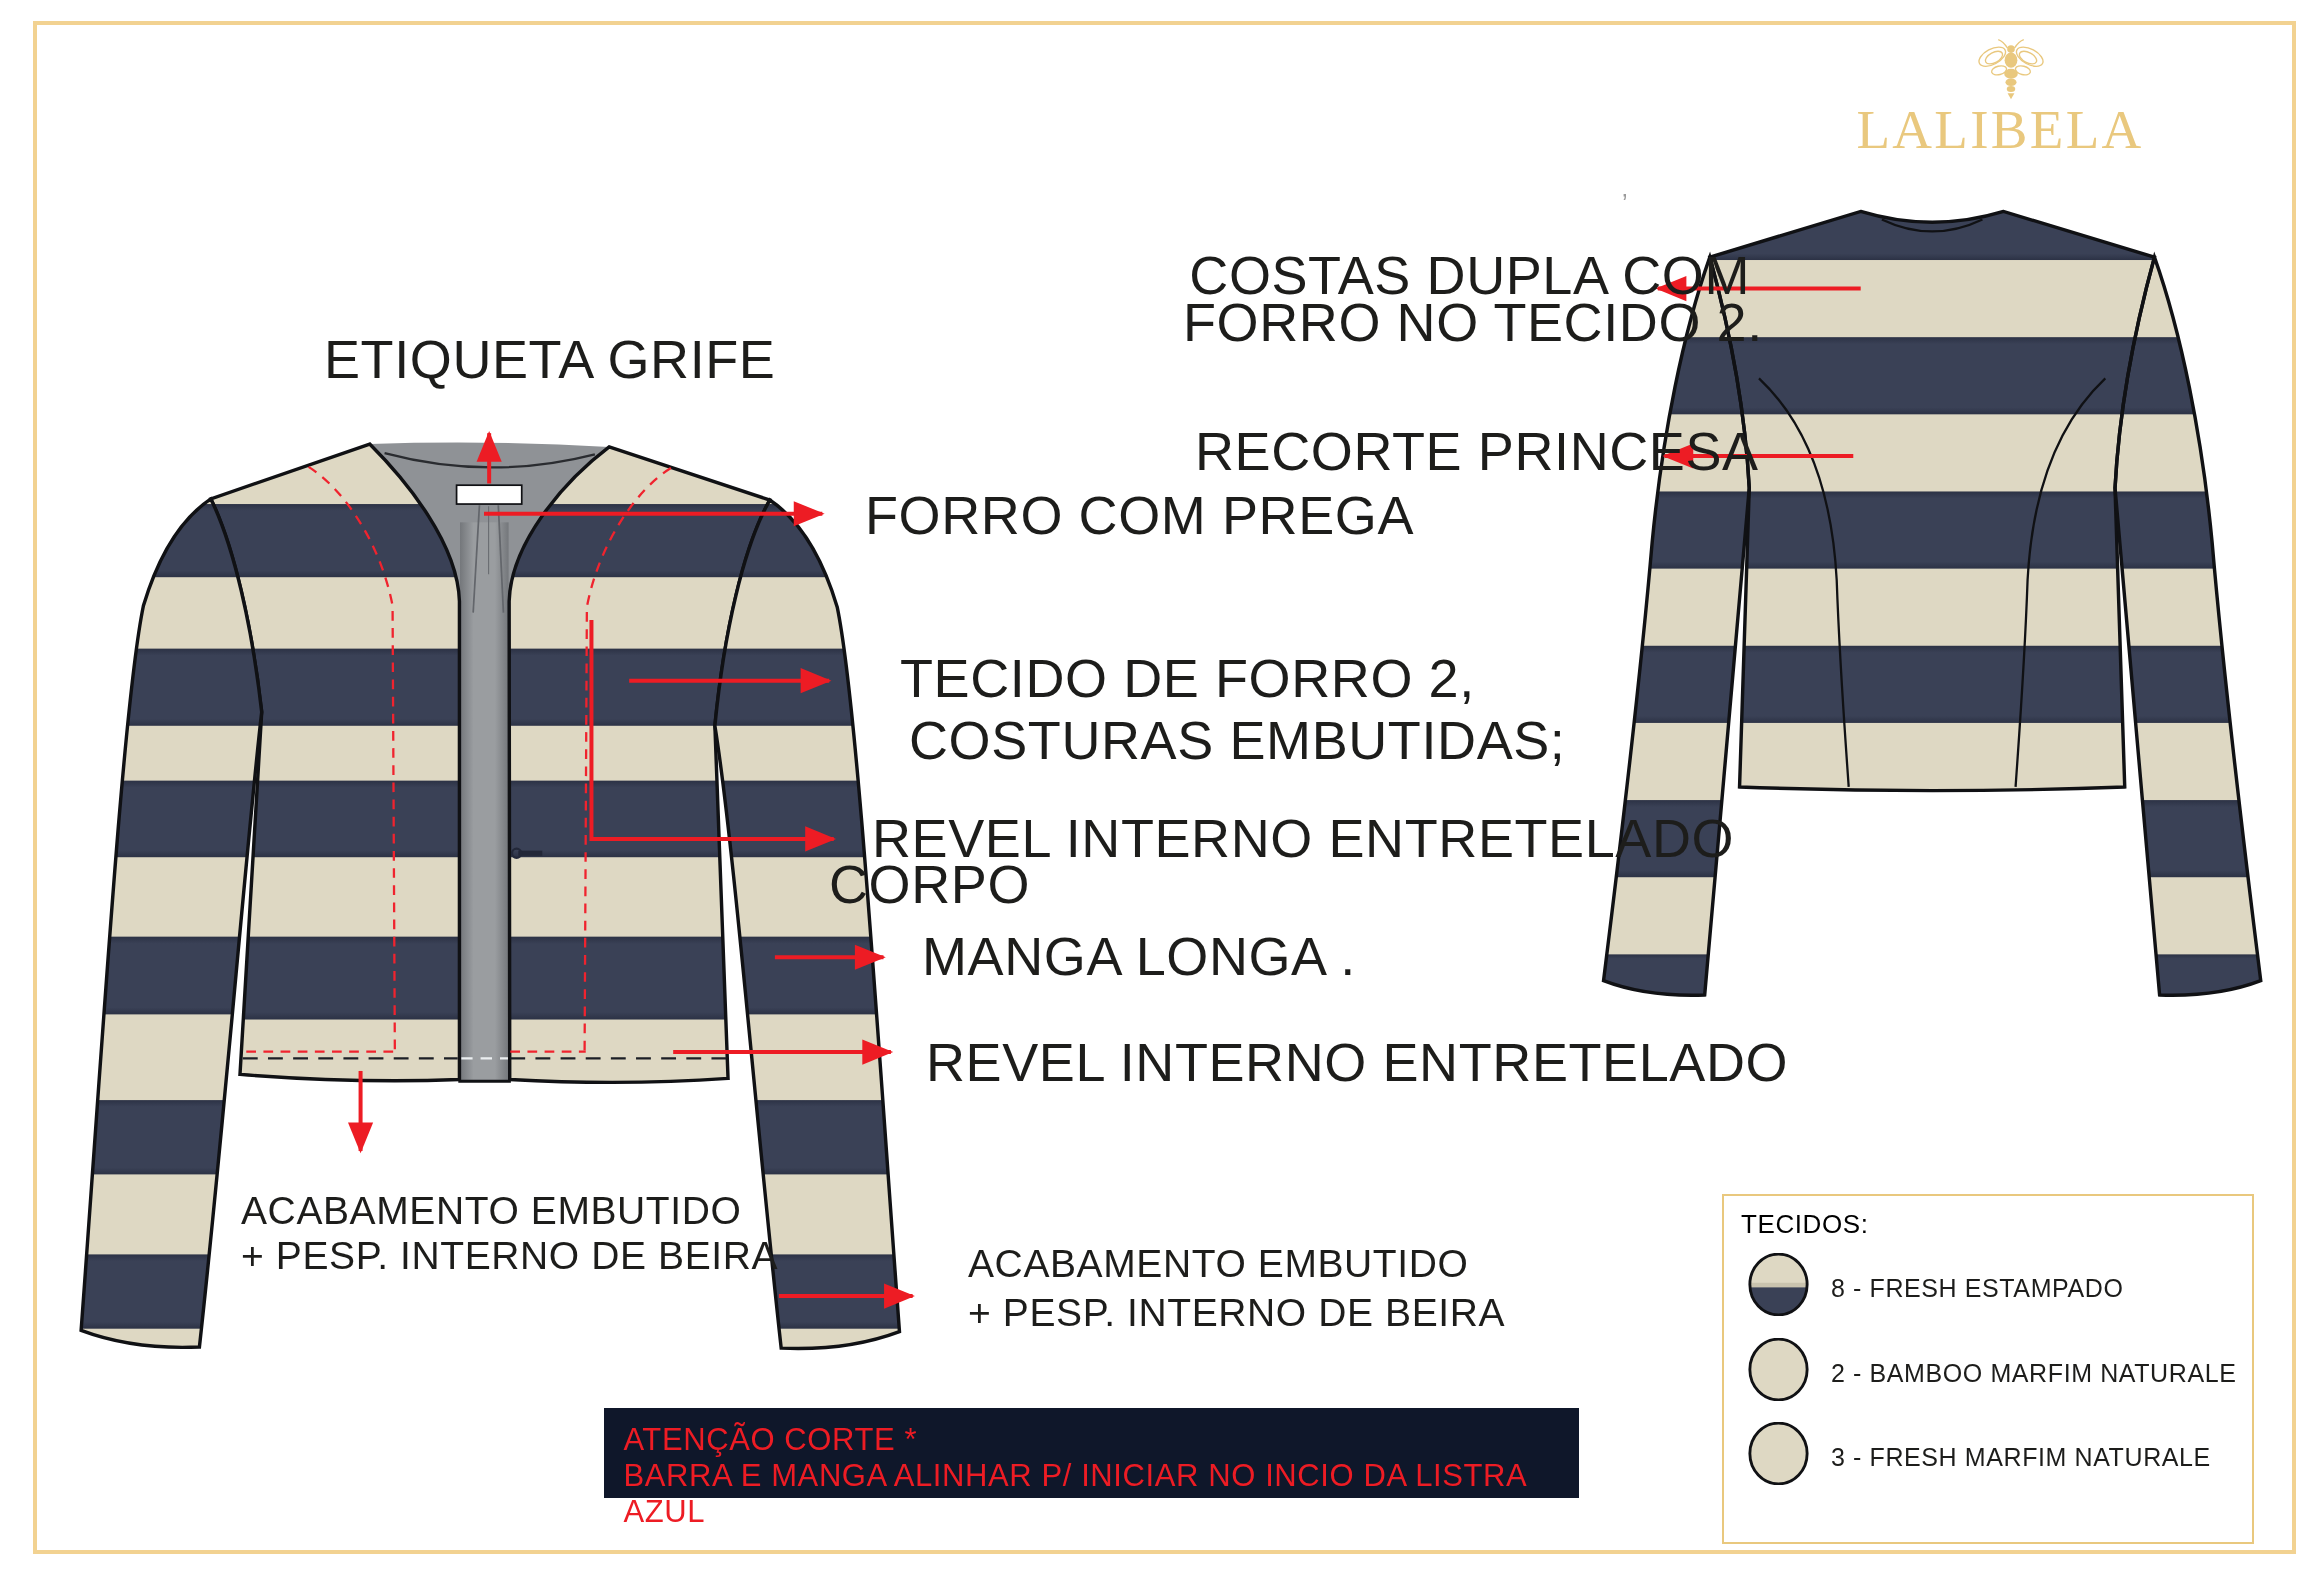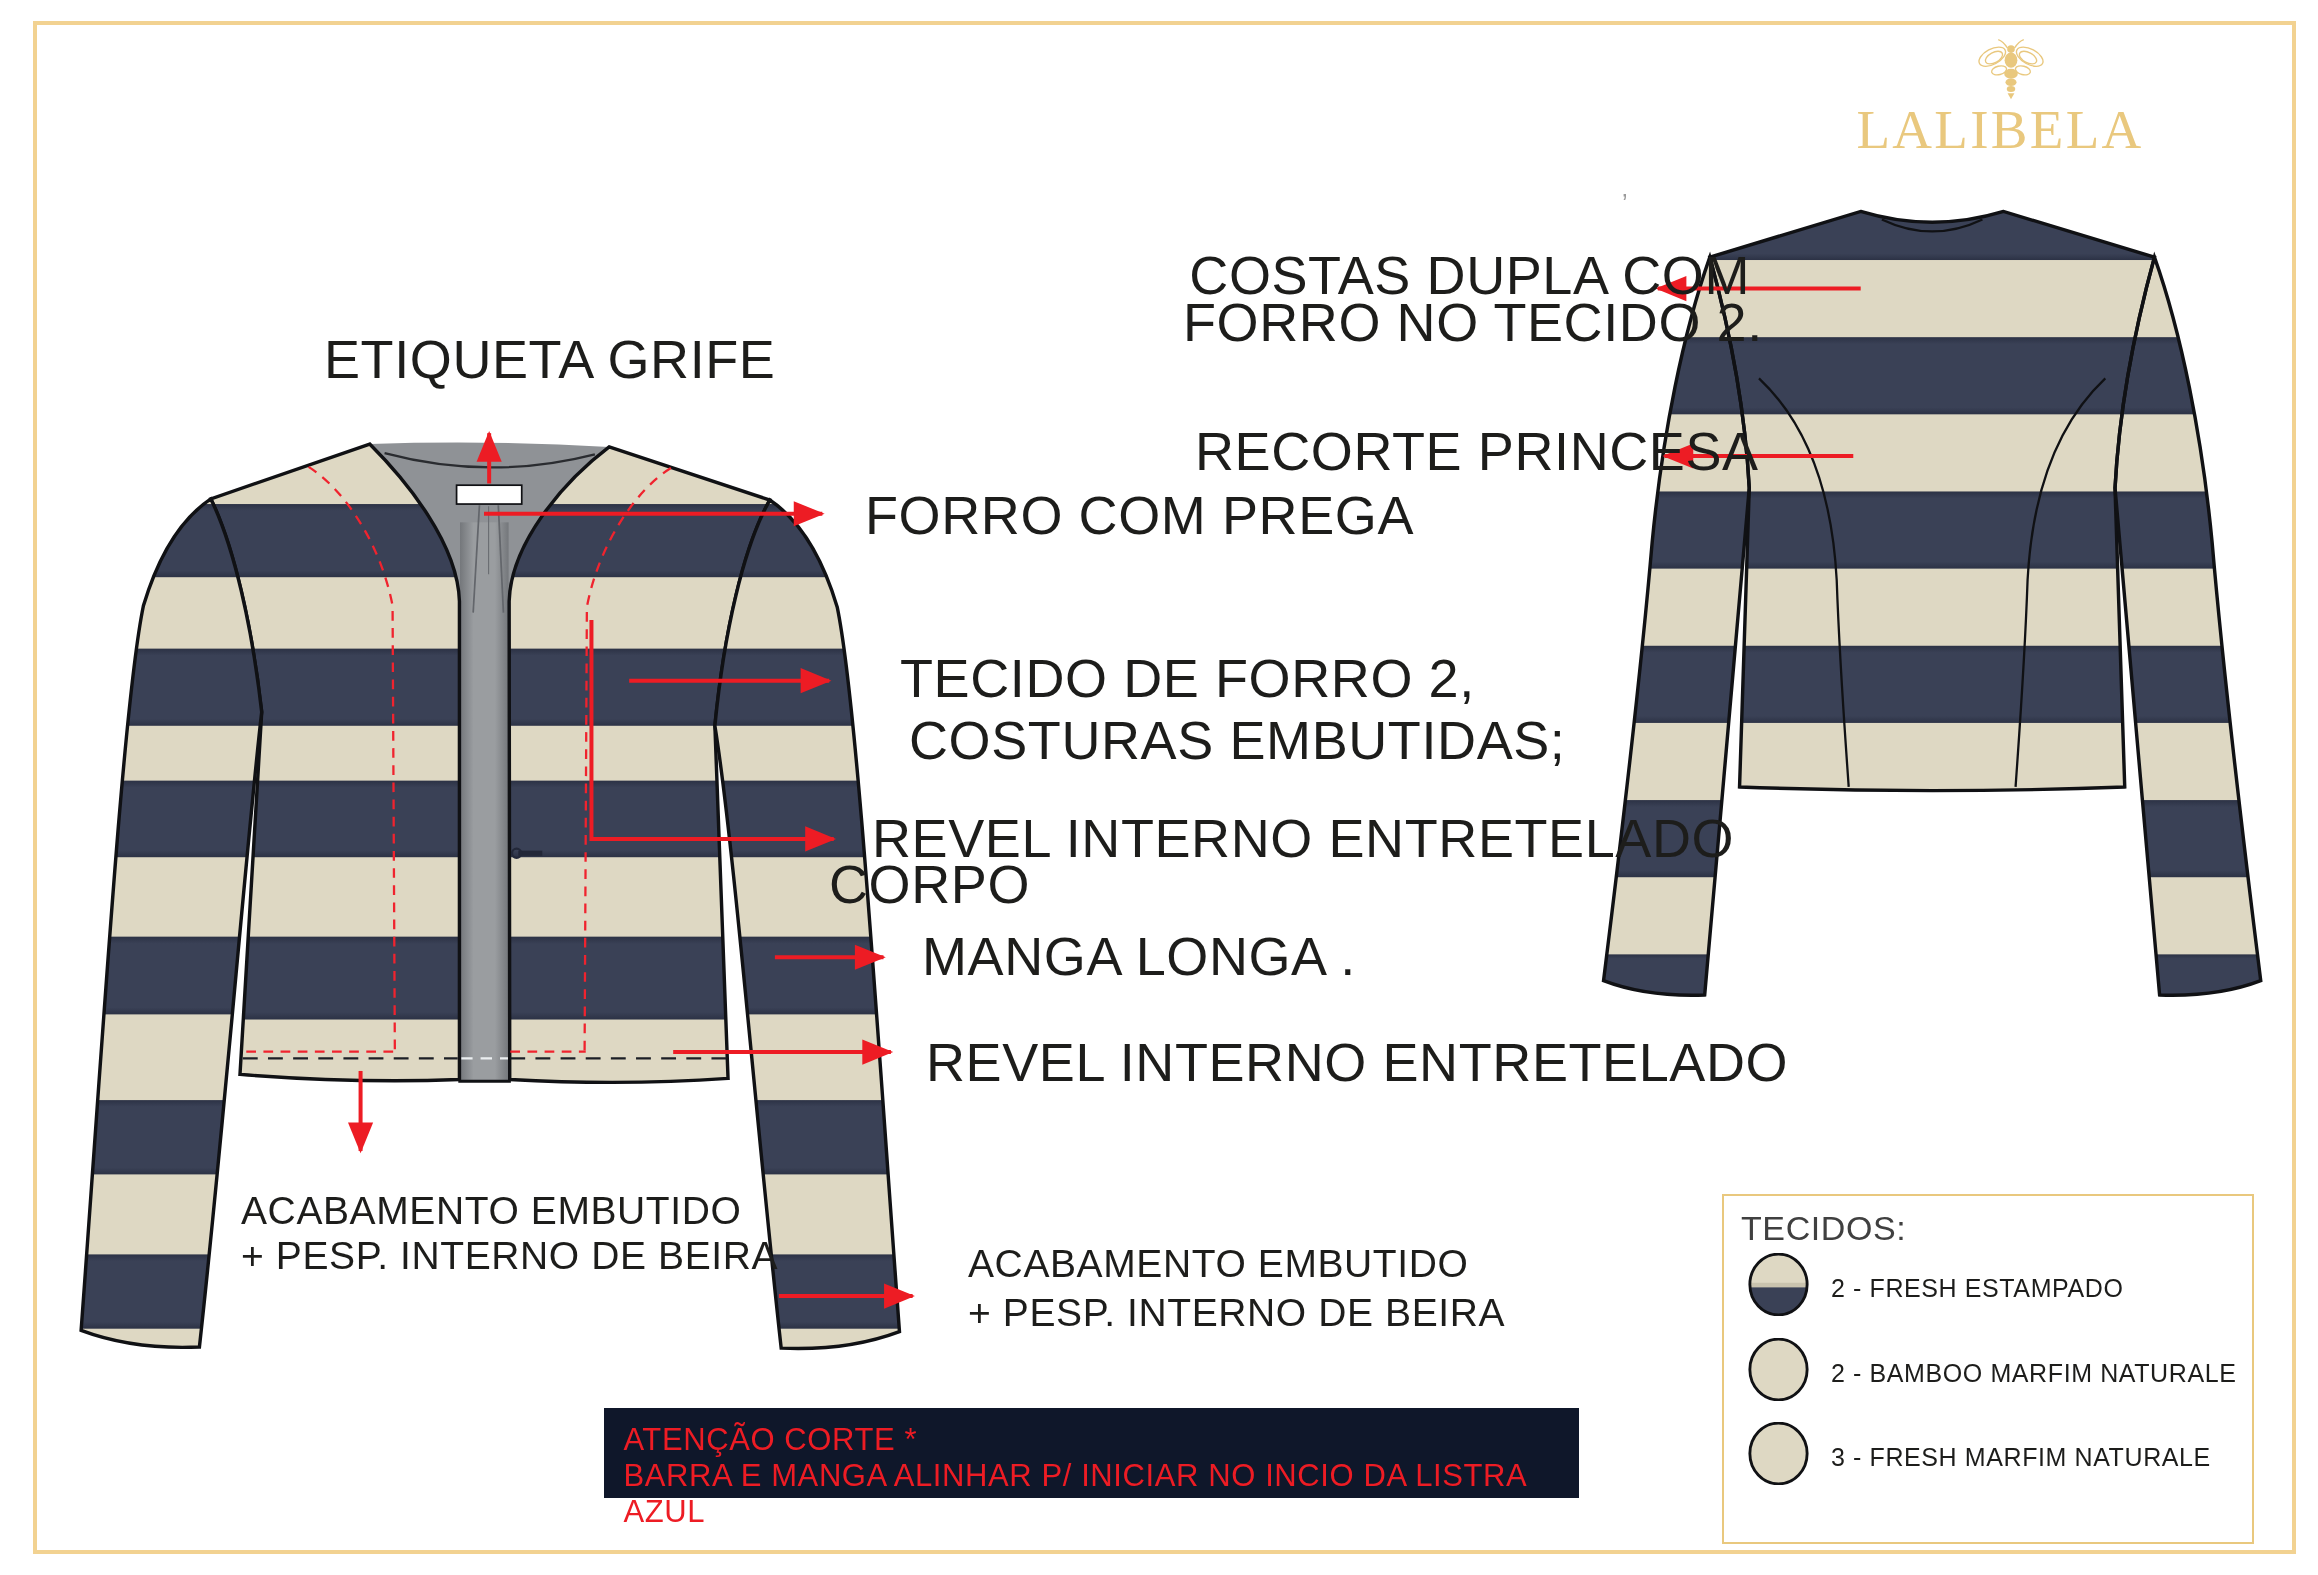--- a/index.html
+++ b/index.html
@@ -6,21 +6,21 @@
   .stage{position:relative;width:2319px;height:1575px;background:#ffffff;overflow:hidden;
          font-family:"Liberation Sans",sans-serif;color:#1d1d1b;}
   .frame{position:absolute;left:33px;top:20.6px;width:2263px;height:1533px;border:4.6px solid #f2d291;box-sizing:border-box;}
   .abs{position:absolute;white-space:nowrap;}
   .note{font-size:54px;line-height:47px;letter-spacing:0.6px;color:#1d1d1b;}
   .note-sm{font-size:39px;line-height:46px;letter-spacing:0.6px;color:#1d1d1b;}
   .logo-text{font-family:"Liberation Serif",serif;font-size:55px;letter-spacing:2.3px;color:#e9c87e;}
   .warnbox{position:absolute;left:604px;top:1408px;width:975px;height:90px;background:#0f172a;}
   .warnline{position:absolute;left:19.4px;font-size:31px;letter-spacing:0.6px;color:#ed1c24;font-weight:500;}
   .legendbox{position:absolute;left:1722px;top:1194px;width:532px;height:350px;border:2.9px solid #e9c87e;box-sizing:border-box;background:#fff;}
-  .legend-title{position:absolute;left:17px;top:12.6px;font-size:34px;color:#404040;letter-spacing:0.6px;}
+  .legend-title{position:absolute;left:17px;top:12.6px;font-size:26px;color:#000000;letter-spacing:0.6px;}
   .legend-row{position:absolute;left:0;width:100%;height:63px;}
   .legend-label{position:absolute;left:107px;top:20.6px;font-size:25px;color:#1d1d1b;letter-spacing:0.6px;}
   .stray{position:absolute;left:1622px;top:189px;font-size:25px;color:#9a9a9a;}
   svg{display:block;}
 </style>
 </head>
 <body>
 
 <div class="stage">
 
@@ -220,21 +220,21 @@
               <ellipse cx="55" cy="55" rx="50" ry="53"></ellipse>
             </clipPath>
           </defs>
         <ellipse cx="55" cy="55" rx="50" ry="53" fill="#ded8c3"></ellipse>
         <g clip-path="url(#sw1)">
           <rect x="0" y="52" width="110" height="8" fill="#c9c3ae"></rect>
           <rect x="0" y="60" width="110" height="50" fill="#3a4156"></rect>
         </g>
         <ellipse cx="55" cy="55" rx="50" ry="53" fill="none" stroke="#101114" stroke-width="5"></ellipse>
       </svg>
-      <div class="legend-label">2 - FRESH ESTAMPADO</div>
+      <div class="legend-label">8 - FRESH ESTAMPADO</div>
     </div>
 
     <div class="legend-row" style="top:142px;">
       <svg style="position:absolute;left:23px;top:0" width="63" height="63" viewBox="0 0 110 110">
         <ellipse cx="55" cy="55" rx="50" ry="53" fill="#ded8c3" stroke="#101114" stroke-width="5"></ellipse>
       </svg>
       <div class="legend-label">2 - BAMBOO MARFIM NATURALE</div>
     </div>
 
     <div class="legend-row" style="top:226px;">

